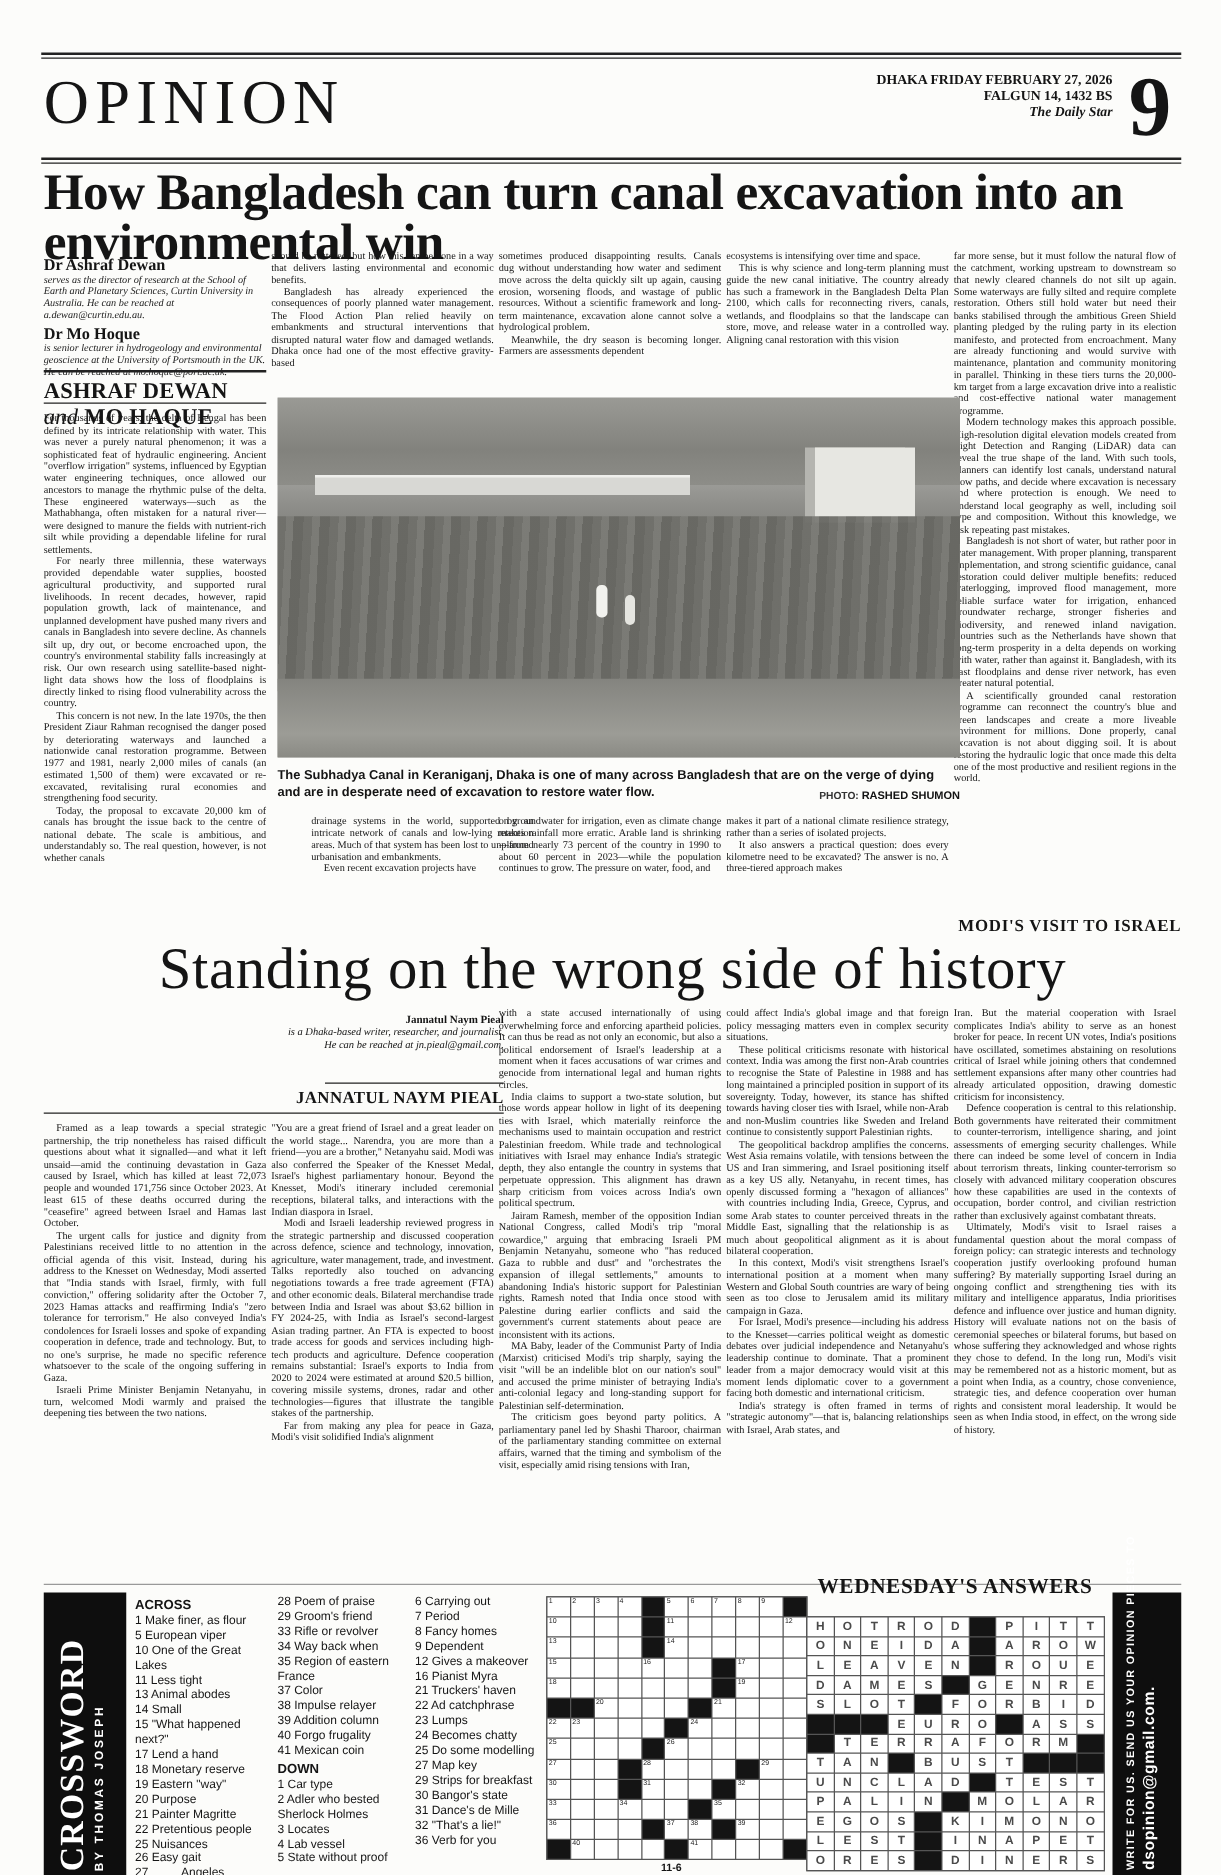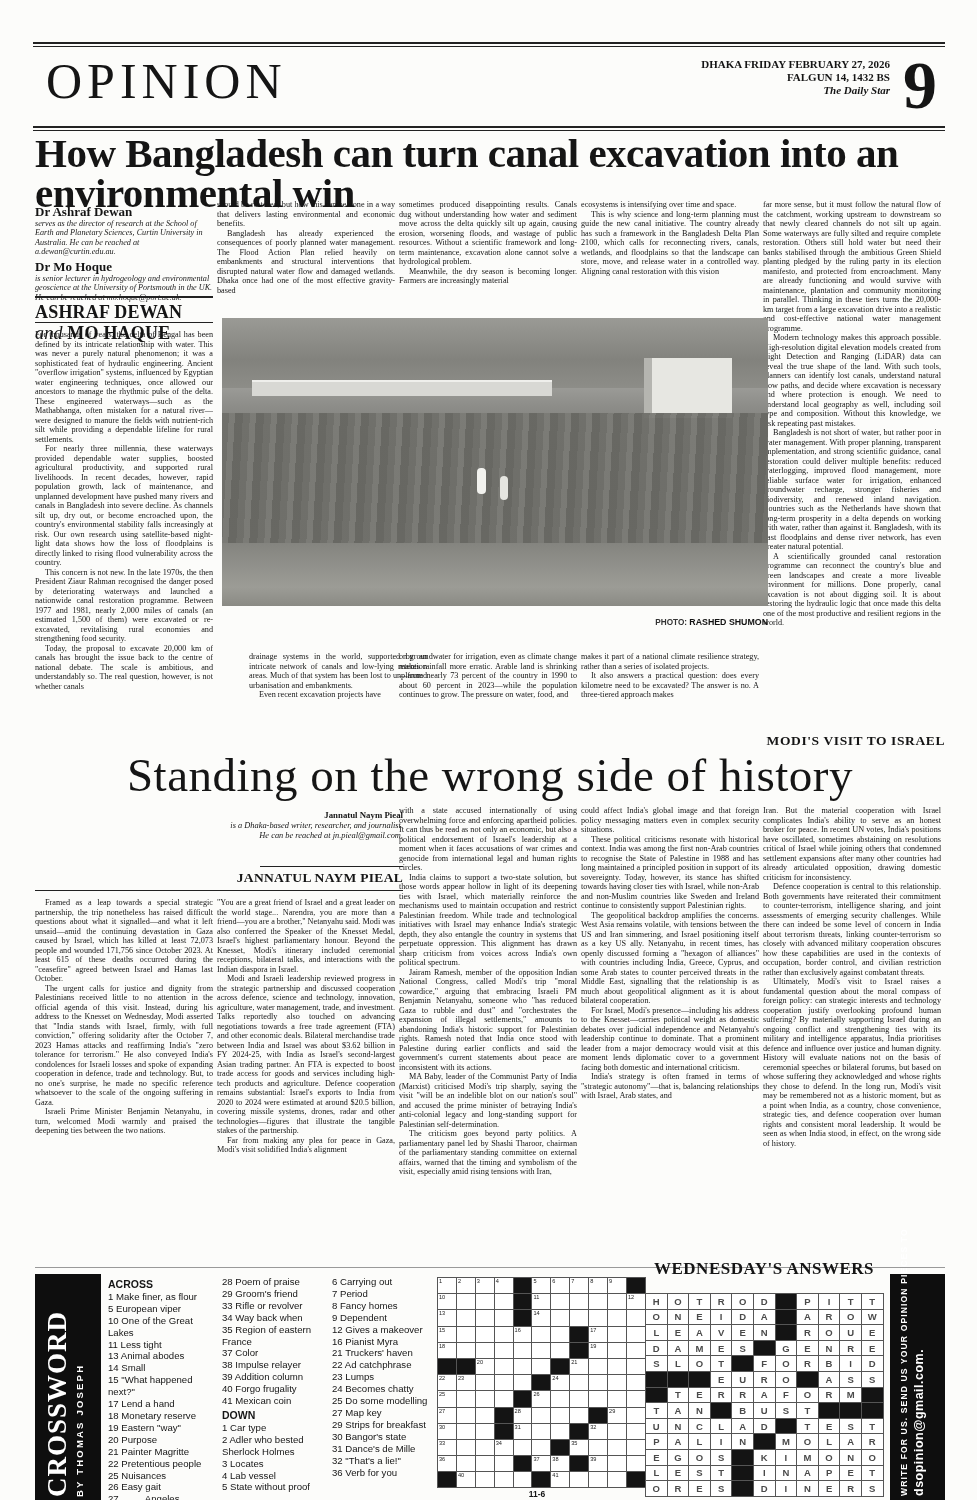--- a/index.html
+++ b/index.html
@@ -55,21 +55,21 @@
            font-family:"Liberation Sans",sans-serif;font-weight:700;font-size:9.5px;color:#4a4a4a;}
   .answers-title{font-family:"Liberation Serif",serif;font-weight:700;font-size:17px;letter-spacing:0.5px;text-align:center;}
   .puz-caption{font-family:"Liberation Sans",sans-serif;font-weight:700;font-size:8.5px;text-align:center;}
   .wfu-small{font-family:"Liberation Sans",sans-serif;font-weight:700;font-size:8.6px;letter-spacing:1.1px;line-height:12px;}
   .wfu-big{font-family:"Liberation Sans",sans-serif;font-weight:700;font-size:12.5px;letter-spacing:0.5px;line-height:18px;}
 </style>
 </head>
 <body>
 
 <div class="double-rule" style="left:33px;top:42px;width:912px;"></div>
-<div class="abs section-title" style="left:46px;top:52px;">OPINION</div>
+<div class="abs section-title" style="left:35px;top:52px;">OPINION</div>
 <div class="abs dateblock" style="left:600px;top:58px;width:290px;">
   <div>DHAKA FRIDAY FEBRUARY 27, 2026</div>
   <div>FALGUN 14, 1432 BS</div>
   <div class="masthead">The Daily Star</div>
 </div>
 <div class="abs pagenum" style="left:903px;top:55px;">9</div>
 <div class="double-rule" style="left:33px;top:126px;width:912px;"></div>
 
 <div class="abs headline1" style="left:35px;top:133px;width:910px;">How Bangladesh can turn canal excavation into an environmental win</div>
 
@@ -91,21 +91,21 @@
     <p>For nearly three millennia, these waterways provided dependable water supplies, boosted agricultural productivity, and supported rural livelihoods. In recent decades, however, rapid population growth, lack of maintenance, and unplanned development have pushed many rivers and canals in Bangladesh into severe decline. As channels silt up, dry out, or become encroached upon, the country's environmental stability falls increasingly at risk. Our own research using satellite-based night-light data shows how the loss of floodplains is directly linked to rising flood vulnerability across the country.</p>
     <p>This concern is not new. In the late 1970s, the then President Ziaur Rahman recognised the danger posed by deteriorating waterways and launched a nationwide canal restoration programme. Between 1977 and 1981, nearly 2,000 miles of canals (an estimated 1,500 of them) were excavated or re-excavated, revitalising rural economies and strengthening food security.</p>
     <p>Today, the proposal to excavate 20,000 km of canals has brought the issue back to the centre of national debate. The scale is ambitious, and understandably so. The real question, however, is not whether canals</p>
   </div>
 <div class="bodycol" style="left:217px;top:200px;height:114px;">
     <p class="first">should be restored, but how this can be done in a way that delivers lasting environmental and economic benefits.</p>
     <p>Bangladesh has already experienced the consequences of poorly planned water management. The Flood Action Plan relied heavily on embankments and structural interventions that disrupted natural water flow and damaged wetlands. Dhaka once had one of the most effective gravity-based</p>
   </div>
 <div class="bodycol" style="left:399px;top:200px;height:114px;">
     <p class="first">sometimes produced disappointing results. Canals dug without understanding how water and sediment move across the delta quickly silt up again, causing erosion, worsening floods, and wastage of public resources. Without a scientific framework and long-term maintenance, excavation alone cannot solve a hydrological problem.</p>
-    <p>Meanwhile, the dry season is becoming longer. Farmers are increasingly material</p>
+    <p>Meanwhile, the dry season is becoming longer. Farmers are assessments dependent</p>
   </div>
 <div class="bodycol" style="left:581px;top:200px;height:114px;">
     <p class="first">ecosystems is intensifying over time and space.</p>
     <p>This is why science and long-term planning must guide the new canal initiative. The country already has such a framework in the Bangladesh Delta Plan 2100, which calls for reconnecting rivers, canals, wetlands, and floodplains so that the landscape can store, move, and release water in a controlled way. Aligning canal restoration with this vision</p>
   </div>
 <div class="bodycol" style="left:763px;top:200px;height:527px;">
     <p class="first">far more sense, but it must follow the natural flow of the catchment, working upstream to downstream so that newly cleared channels do not silt up again. Some waterways are fully silted and require complete restoration. Others still hold water but need their banks stabilised through the ambitious Green Shield planting pledged by the ruling party in its election manifesto, and protected from encroachment. Many are already functioning and would survive with maintenance, plantation and community monitoring in parallel. Thinking in these tiers turns the 20,000-km target from a large excavation drive into a realistic and cost-effective national water management programme.</p>
     <p>Modern technology makes this approach possible. High-resolution digital elevation models created from Light Detection and Ranging (LiDAR) data can reveal the true shape of the land. With such tools, planners can identify lost canals, understand natural flow paths, and decide where excavation is necessary and where protection is enough. We need to understand local geography as well, including soil type and composition. Without this knowledge, we risk repeating past mistakes.</p>
     <p>Bangladesh is not short of water, but rather poor in water management. With proper planning, transparent implementation, and strong scientific guidance, canal restoration could deliver multiple benefits: reduced waterlogging, improved flood management, more reliable surface water for irrigation, enhanced groundwater recharge, stronger fisheries and biodiversity, and renewed inland navigation. Countries such as the Netherlands have shown that long-term prosperity in a delta depends on working with water, rather than against it. Bangladesh, with its vast floodplains and dense river network, has even greater natural potential.</p>
     <p>A scientifically grounded canal restoration programme can reconnect the country's blue and green landscapes and create a more liveable environment for millions. Done properly, canal excavation is not about digging soil. It is about restoring the hydraulic logic that once made this delta one of the most productive and resilient regions in the world.</p>
@@ -114,20 +114,21 @@
 <div class="photo" style="left:222px;top:318px;width:546px;height:288px;">
   <div class="abs" style="left:0;top:0;width:546px;height:70px;background:linear-gradient(180deg,#9a9a95,#82827d 60%,#8d8d88);"></div>
   <div class="abs" style="left:30px;top:62px;width:300px;height:14px;background:#d8d8d4;border-top:2px solid #efefec;"></div>
   <div class="abs" style="left:430px;top:40px;width:80px;height:60px;background:#e7e7e2;box-shadow:-8px 0 0 #b5b5b0;"></div>
   <div class="abs" style="left:0;top:95px;width:546px;height:140px;background:repeating-linear-gradient(93deg,#6f6f6a 0 7px,#7b7b76 7px 13px,#676762 13px 21px);opacity:.95;"></div>
   <div class="abs" style="left:0;top:225px;width:546px;height:63px;background:linear-gradient(180deg,#84847f,#9c9c96 70%,#8a8a84);"></div>
   <div class="abs" style="left:255px;top:150px;width:9px;height:26px;background:#f2f2ee;border-radius:4px;"></div>
   <div class="abs" style="left:278px;top:158px;width:8px;height:24px;background:#e5e5e0;border-radius:4px;"></div>
 </div>
 <div class="abs caption" style="left:222px;top:614px;width:546px;">
+  <span>The Subhadya Canal in Keraniganj, Dhaka is one of many across Bangladesh that are on the verge of dying and are in desperate need of excavation to restore water flow.</span>
   <span class="credit" style="float:right;margin-top:2px;"><span>PHOTO:</span> <b>RASHED SHUMON</b></span>
 </div>
 
 <div class="bodycol" style="left:217px;top:652px;height:74px;margin-left:32px;">
     <p class="first">drainage systems in the world, supported by an intricate network of canals and low-lying retention areas. Much of that system has been lost to unplanned urbanisation and embankments.</p>
     <p>Even recent excavation projects have</p>
   </div>
 <div class="bodycol" style="left:399px;top:652px;height:74px;">
     <p class="first">on groundwater for irrigation, even as climate change makes rainfall more erratic. Arable land is shrinking—from nearly 73 percent of the country in 1990 to about 60 percent in 2023—while the population continues to grow. The pressure on water, food, and</p>
   </div>
@@ -162,20 +163,21 @@
     <p class="first">with a state accused internationally of using overwhelming force and enforcing apartheid policies. It can thus be read as not only an economic, but also a political endorsement of Israel's leadership at a moment when it faces accusations of war crimes and genocide from international legal and human rights circles.</p>
     <p>India claims to support a two-state solution, but those words appear hollow in light of its deepening ties with Israel, which materially reinforce the mechanisms used to maintain occupation and restrict Palestinian freedom. While trade and technological initiatives with Israel may enhance India's strategic depth, they also entangle the country in systems that perpetuate oppression. This alignment has drawn sharp criticism from voices across India's own political spectrum.</p>
     <p>Jairam Ramesh, member of the opposition Indian National Congress, called Modi's trip "moral cowardice," arguing that embracing Israeli PM Benjamin Netanyahu, someone who "has reduced Gaza to rubble and dust" and "orchestrates the expansion of illegal settlements," amounts to abandoning India's historic support for Palestinian rights. Ramesh noted that India once stood with Palestine during earlier conflicts and said the government's current statements about peace are inconsistent with its actions.</p>
     <p>MA Baby, leader of the Communist Party of India (Marxist) criticised Modi's trip sharply, saying the visit "will be an indelible blot on our nation's soul" and accused the prime minister of betraying India's anti-colonial legacy and long-standing support for Palestinian self-determination.</p>
     <p>The criticism goes beyond party politics. A parliamentary panel led by Shashi Tharoor, chairman of the parliamentary standing committee on external affairs, warned that the timing and symbolism of the visit, especially amid rising tensions with Iran,</p>
   </div>
 <div class="bodycol" style="left:581px;top:806px;height:458px;">
     <p class="first">could affect India's global image and that foreign policy messaging matters even in complex security situations.</p>
     <p>These political criticisms resonate with historical context. India was among the first non-Arab countries to recognise the State of Palestine in 1988 and has long maintained a principled position in support of its sovereignty. Today, however, its stance has shifted towards having closer ties with Israel, while non-Arab and non-Muslim countries like Sweden and Ireland continue to consistently support Palestinian rights.</p>
     <p>The geopolitical backdrop amplifies the concerns. West Asia remains volatile, with tensions between the US and Iran simmering, and Israel positioning itself as a key US ally. Netanyahu, in recent times, has openly discussed forming a "hexagon of alliances" with countries including India, Greece, Cyprus, and some Arab states to counter perceived threats in the Middle East, signalling that the relationship is as much about geopolitical alignment as it is about bilateral cooperation.</p>
+    <p>In this context, Modi's visit strengthens Israel's international position at a moment when many Western and Global South countries are wary of being seen as too close to Jerusalem amid its military campaign in Gaza.</p>
     <p>For Israel, Modi's presence—including his address to the Knesset—carries political weight as domestic debates over judicial independence and Netanyahu's leadership continue to dominate. That a prominent leader from a major democracy would visit at this moment lends diplomatic cover to a government facing both domestic and international criticism.</p>
     <p>India's strategy is often framed in terms of "strategic autonomy"—that is, balancing relationships with Israel, Arab states, and</p>
   </div>
 <div class="bodycol" style="left:763px;top:806px;height:458px;">
     <p class="first">Iran. But the material cooperation with Israel complicates India's ability to serve as an honest broker for peace. In recent UN votes, India's positions have oscillated, sometimes abstaining on resolutions critical of Israel while joining others that condemned settlement expansions after many other countries had already articulated opposition, drawing domestic criticism for inconsistency.</p>
     <p>Defence cooperation is central to this relationship. Both governments have reiterated their commitment to counter-terrorism, intelligence sharing, and joint assessments of emerging security challenges. While there can indeed be some level of concern in India about terrorism threats, linking counter-terrorism so closely with advanced military cooperation obscures how these capabilities are used in the contexts of occupation, border control, and civilian restriction rather than exclusively against combatant threats.</p>
     <p>Ultimately, Modi's visit to Israel raises a fundamental question about the moral compass of foreign policy: can strategic interests and technology cooperation justify overlooking profound human suffering? By materially supporting Israel during an ongoing conflict and strengthening ties with its military and intelligence apparatus, India prioritises defence and influence over justice and human dignity. History will evaluate nations not on the basis of ceremonial speeches or bilateral forums, but based on whose suffering they acknowledged and whose rights they chose to defend. In the long run, Modi's visit may be remembered not as a historic moment, but as a point when India, as a country, chose convenience, strategic ties, and defence cooperation over human rights and consistent moral leadership. It would be seen as when India stood, in effect, on the wrong side of history.</p>
   </div>
 
 <div class="rule" style="left:35px;top:1267px;width:910px;height:1px;background:#999;"></div>

